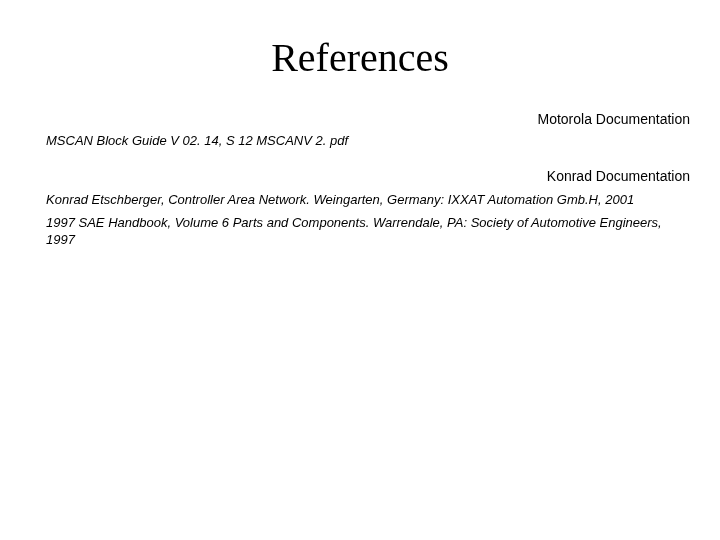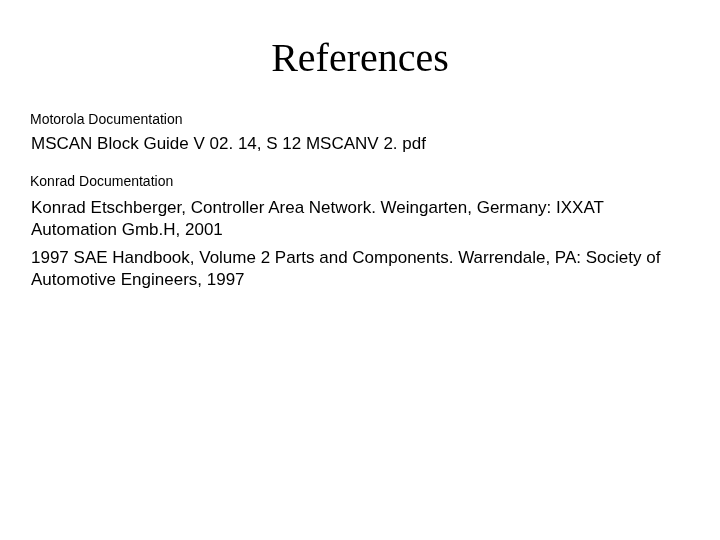--- a/index.html
+++ b/index.html
@@ -26,27 +26,29 @@
       font-weight: normal;
       font-family: "Times New Roman", Times, serif;
       margin-top: 14px;
       margin-bottom: 30px;
     }
     .section-heading {
       font-size: 14px;
       font-weight: normal;
       margin-top: 18px;
       margin-bottom: 6px;
+      text-align: right;
     }
     .section-item {
-      font-size: 17px;
+      font-size: 13px;
       font-weight: normal;
-      margin-left: 1px;
+      margin-left: 16px;
       margin-bottom: 6px;
       line-height: 1.3;
+      font-style: italic;
     }
     .section-block {
       margin-bottom: 8px;
     }
   </style>
 </head>
 <body>
 
 <div class="slide">
   <h1 class="title">References</h1>
@@ -55,15 +57,15 @@
     <div class="section-heading">Motorola Documentation</div>
     <div class="section-item">MSCAN Block Guide V 02. 14, S 12 MSCANV 2. pdf</div>
   </div>
 
   <div class="section-block">
     <div class="section-heading">Konrad Documentation</div>
   </div>
 
   <div class="section-block">
     <div class="section-item">Konrad Etschberger, Controller Area Network. Weingarten, Germany: IXXAT Automation Gmb.H, 2001</div>
-    <div class="section-item">1997 SAE Handbook, Volume 2 Parts and Components. Warrendale, PA: Society of Automotive Engineers, 1997</div>
+    <div class="section-item">1997 SAE Handbook, Volume 6 Parts and Components. Warrendale, PA: Society of Automotive Engineers, 1997</div>
   </div>
 </div>
 
 </body></html>

